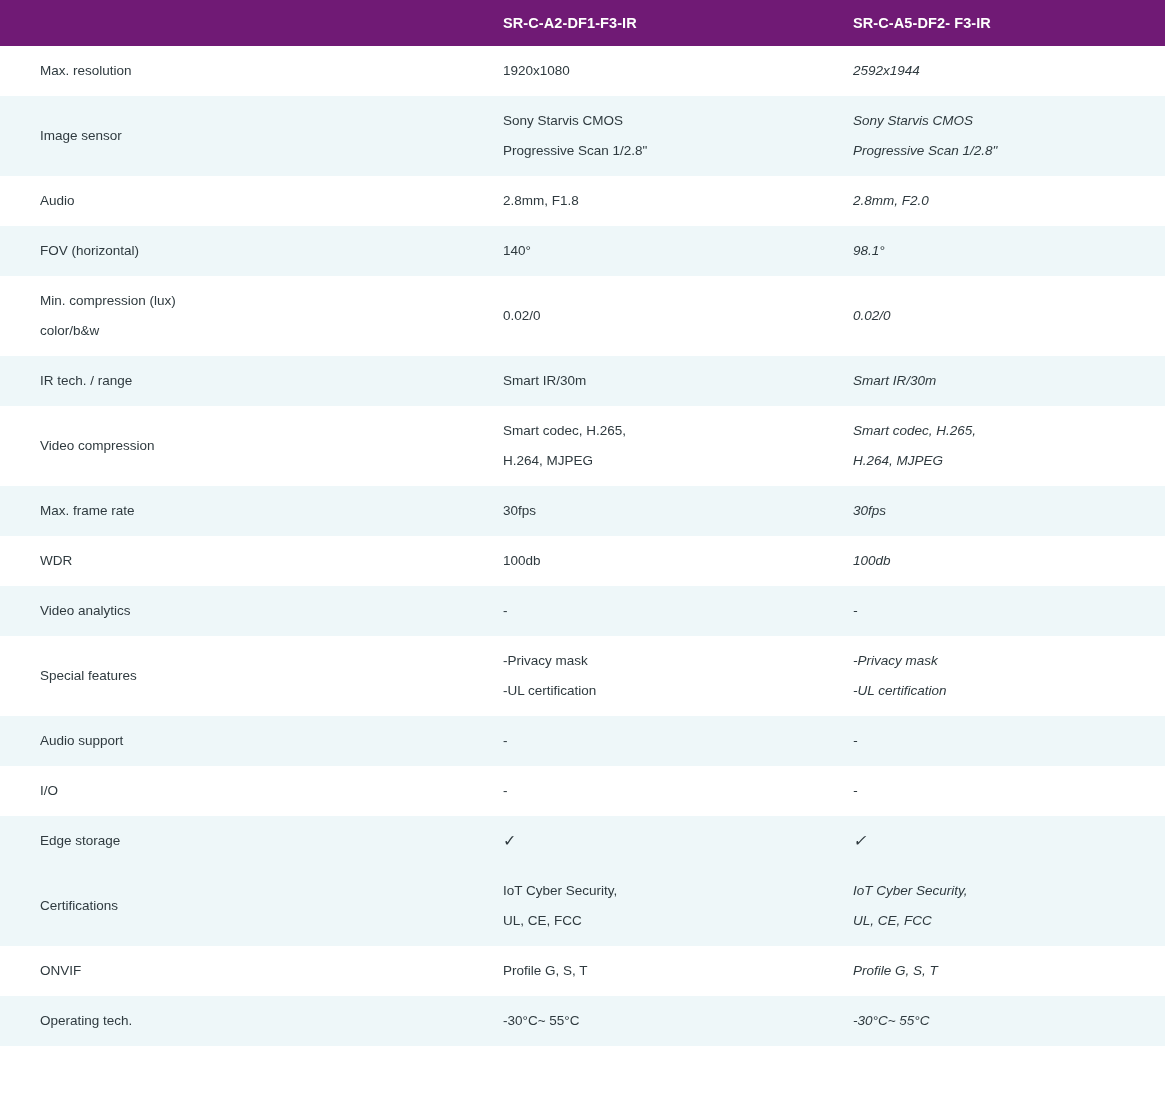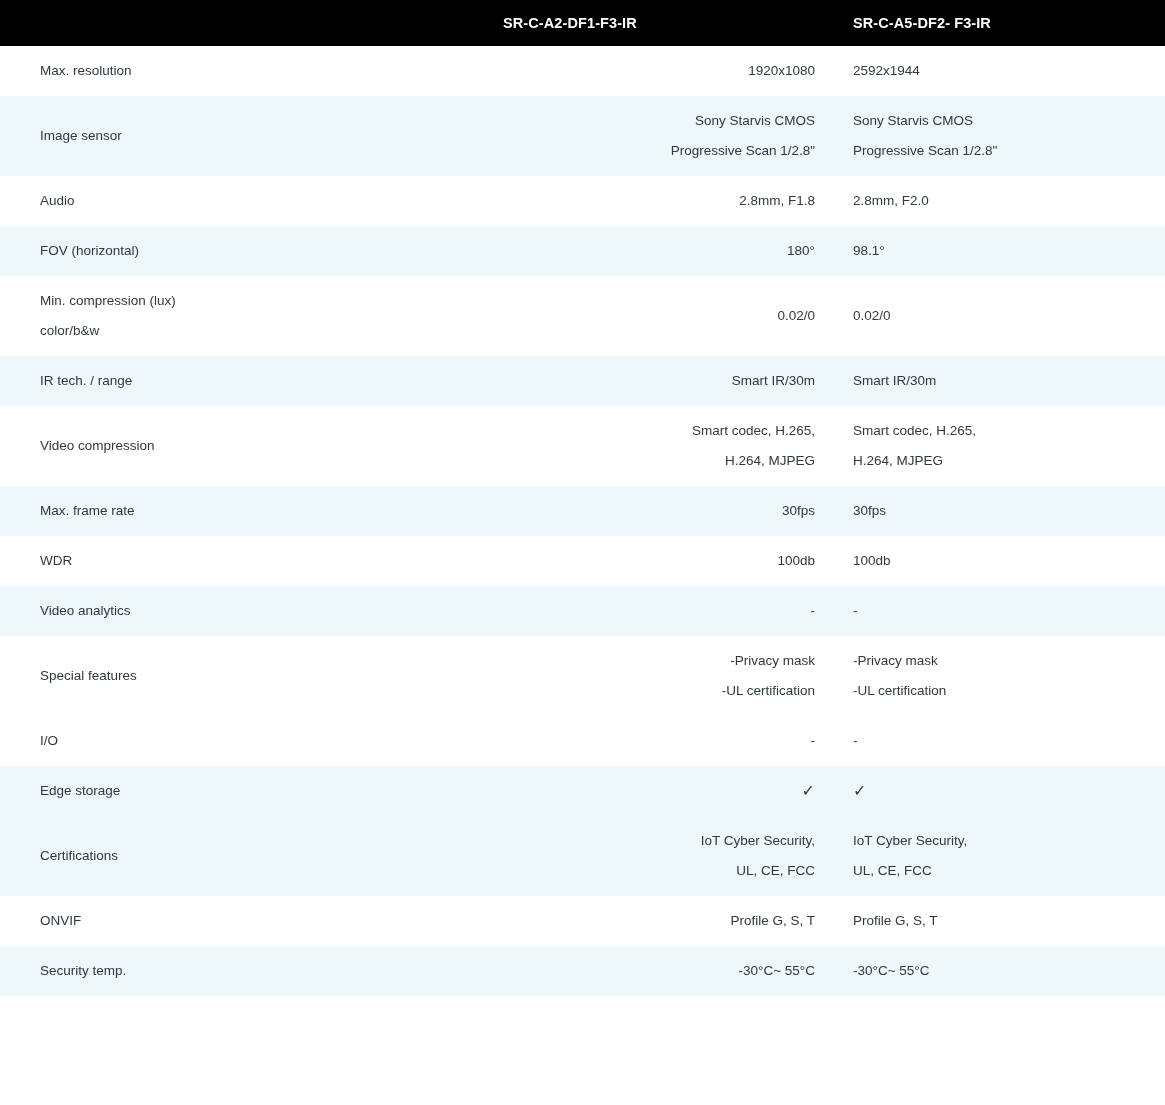--- a/index.html
+++ b/index.html
@@ -16,21 +16,21 @@
   .spec-table {
     width: 1165px;
     border-collapse: collapse;
     table-layout: fixed;
   }
   .spec-table col.c0 { width: 465px; }
   .spec-table col.c1 { width: 350px; }
   .spec-table col.c2 { width: 350px; }
 
   thead th {
-    background: #000000;
+    background: #701a75;
     color: #ffffff;
     font-size: 14.5px;
     font-weight: bold;
     text-align: left;
     padding: 14px 0 14px 0;
     height: 18px;
     vertical-align: middle;
     letter-spacing: 0.1px;
   }
   thead th.h0 { padding-left: 40px; }
@@ -39,22 +39,22 @@
 
   tbody td {
     font-size: 13.5px;
     color: #2f3a3f;
     vertical-align: middle;
     line-height: 30px;
     padding: 10px 0;
     margin-left: 44px;
   }
   tbody td.label { padding-left: 40px; }
-  tbody td.val1 { padding-left: 38px; text-align: right; }
-  tbody td.val2 { padding-left: 38px; }
+  tbody td.val1 { padding-left: 38px; }
+  tbody td.val2 { padding-left: 38px; font-style: italic; }
 
   tbody tr.odd  { background: #ffffff; }
   tbody tr.even { background: #eef7f9; }
 
   .line { display: block; white-space: pre; }
   .check {
     font-size: 16px;
     line-height: 1;
     color: #2f3a3f;
   }
@@ -109,21 +109,21 @@
         </td>
         <td class="val2">
           <span class="line">2.8mm, F2.0</span>
         </td>
       </tr>
       <tr class="even">
         <td class="label">
           <span class="line">FOV (horizontal)</span>
         </td>
         <td class="val1">
-          <span class="line">180°</span>
+          <span class="line">140°</span>
         </td>
         <td class="val2">
           <span class="line">98.1°</span>
         </td>
       </tr>
       <tr class="odd">
         <td class="label">
           <span class="line">Min. compression (lux)</span>
           <span class="line">color/b&amp;w</span>
         </td>
@@ -197,20 +197,31 @@
         </td>
         <td class="val1">
           <span class="line">-Privacy mask</span>
           <span class="line">-UL certification</span>
         </td>
         <td class="val2">
           <span class="line">-Privacy mask</span>
           <span class="line">-UL certification</span>
         </td>
       </tr>
+      <tr class="even">
+        <td class="label">
+          <span class="line">Audio support</span>
+        </td>
+        <td class="val1">
+          <span class="line">-</span>
+        </td>
+        <td class="val2">
+          <span class="line">-</span>
+        </td>
+      </tr>
       <tr class="odd">
         <td class="label">
           <span class="line">I/O</span>
         </td>
         <td class="val1">
           <span class="line">-</span>
         </td>
         <td class="val2">
           <span class="line">-</span>
         </td>
@@ -245,21 +256,21 @@
         </td>
         <td class="val1">
           <span class="line">Profile G, S, T</span>
         </td>
         <td class="val2">
           <span class="line">Profile G, S, T</span>
         </td>
       </tr>
       <tr class="even">
         <td class="label">
-          <span class="line">Security temp.</span>
+          <span class="line">Operating tech.</span>
         </td>
         <td class="val1">
           <span class="line">-30°C~ 55°C</span>
         </td>
         <td class="val2">
           <span class="line">-30°C~ 55°C</span>
         </td>
       </tr>
     </tbody>
 </table>

